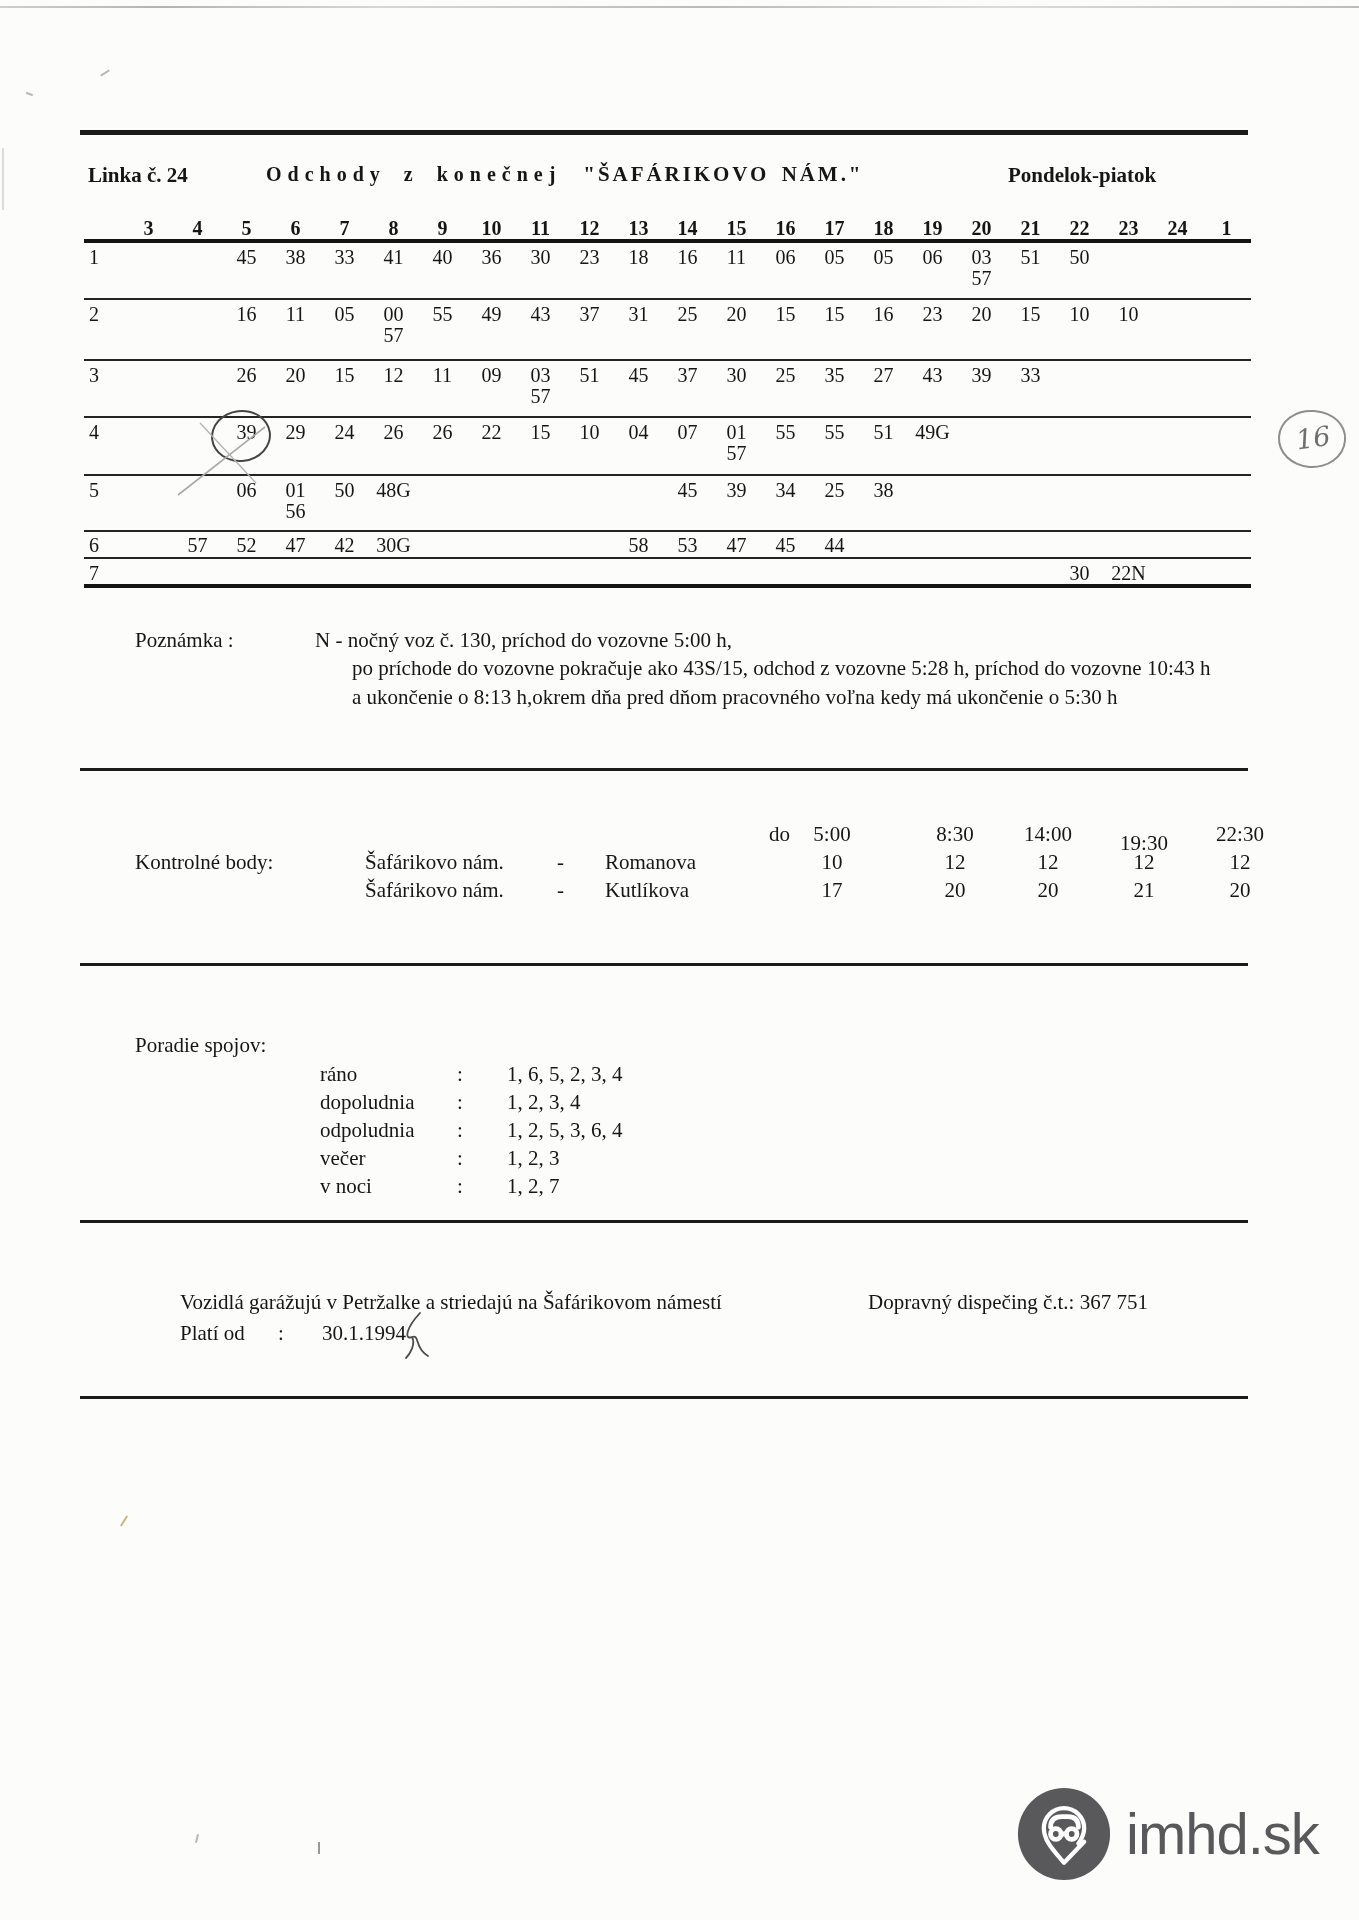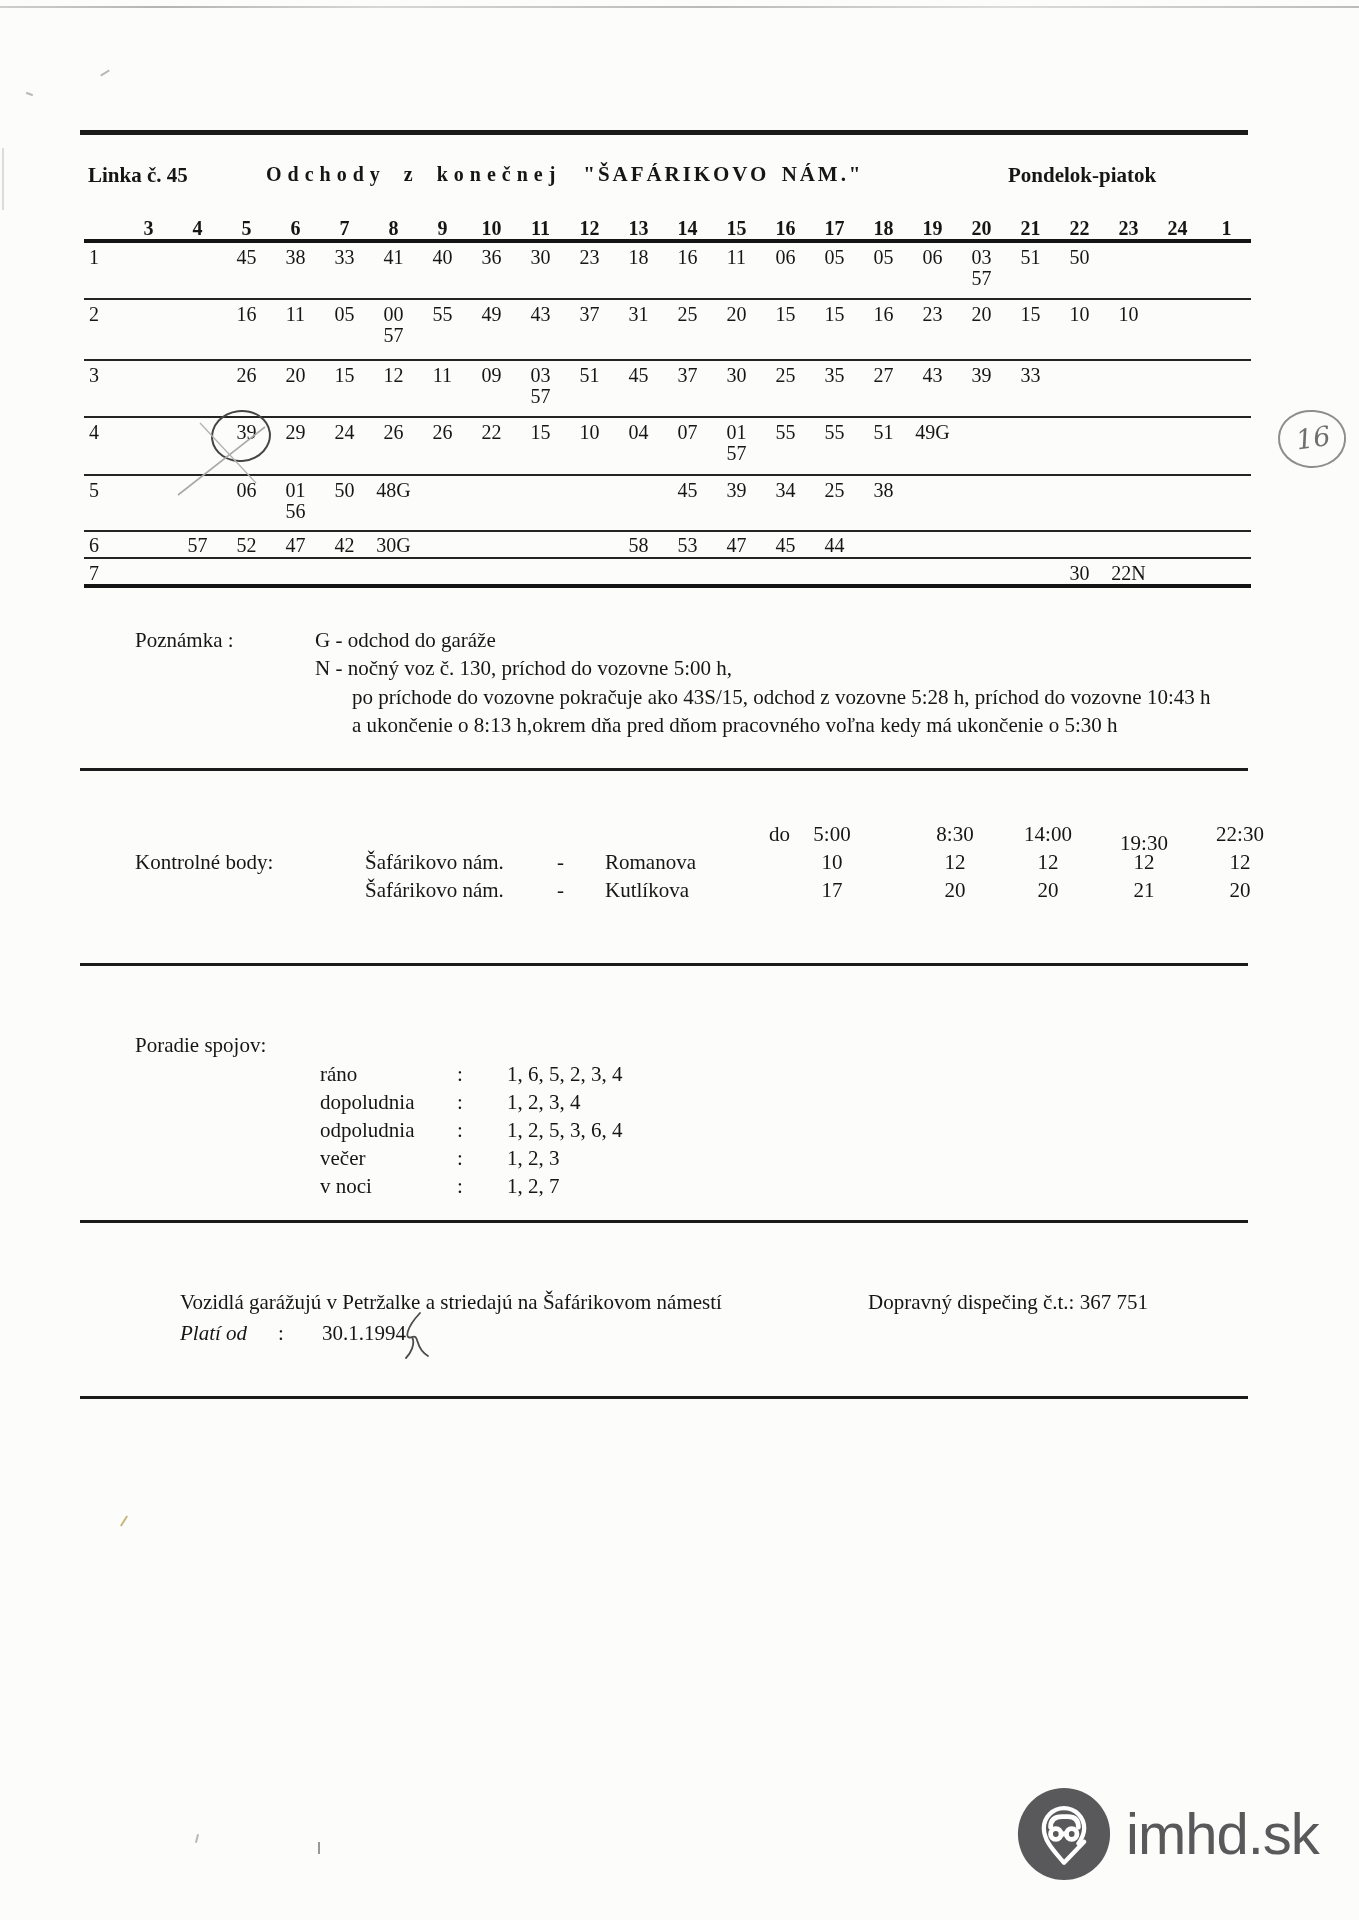--- a/index.html
+++ b/index.html
@@ -61,21 +61,21 @@
   
   .order-label { position:absolute; left:135px; top:1033px; font-size:21px; }
   .order { position:absolute; left:0; top:1062px; width:1359px; font-size:21px; }
   .o-row { position:relative; height:28px; }
   .o-l { position:absolute; left:320px; } .o-c { position:absolute; left:457px; }
   .o-v { position:absolute; left:507px; }
 
   
   .f-garage   { position:absolute; left:180px; top:1290px; font-size:21px; }
   .f-dispatch { position:absolute; left:868px; top:1290px; font-size:21px; }
-  .f-valid-l  { position:absolute; left:180px; top:1321px; font-size:21px;font-style:italic; }
+  .f-valid-l  { position:absolute; left:180px; top:1321px; font-size:21px; }
   .f-valid-c  { position:absolute; left:278px; top:1321px; font-size:21px; }
   .f-valid-d  { position:absolute; left:322px; top:1321px; font-size:21px; }
   .squiggle   { position:absolute; left:396px; top:1310px; }
 
   
   .circle39 { position:absolute; left:211px; top:410px; width:60px; height:52px;
               border:2px solid #454545; border-radius:50%; transform:rotate(-7deg); }
   .circle39-marks { position:absolute; left:160px; top:405px; }
   .circ16 { position:absolute; left:1278px; top:410px; width:68px; height:58px;
             border:2px solid #8e8e8e; border-radius:50% 48% 52% 50%; transform:rotate(4deg); }
@@ -115,21 +115,21 @@
   <svg class="wm" style="left:560px;top:1360px" width="220" height="220" viewBox="0 0 100 100">
       <use href="#pinbus"></use>
     </svg>
 
   <div class="rule" style="top:130px;height:5px"></div>
   <div class="rule" style="top:768px;height:3px"></div>
   <div class="rule" style="top:963px;height:3px"></div>
   <div class="rule" style="top:1220px;height:3px"></div>
   <div class="rule" style="top:1396px;height:3px"></div>
 
-  <div class="title-left">Linka č. 45</div>
+  <div class="title-left">Linka č. 24</div>
   <div class="title-mid">
     <span class="title-main">Odchody z konečnej</span>
     <span class="title-term">"ŠAFÁRIKOVO NÁM."</span>
   </div>
   <div class="title-day">Pondelok-piatok</div>
 
   <div class="tt">
     <div class="tt-h">
         <span class="lbl"></span>
         <span class="hc">3</span>
@@ -347,21 +347,20 @@
     <path d="M18,90 L105,22" stroke="#a8a8a4" stroke-width="1.6" fill="none"></path>
     <path d="M40,18 L96,78" stroke="#b3b3ae" stroke-width="1.3" fill="none"></path>
   </svg>
 
   <div class="circ16">
     <span>16</span>
   </div>
 
   <div class="notes-label">Poznámka :</div>
   <div class="notes">
-      <div class="nline">G - odchod do garáže</div>
       <div class="nline">N - nočný voz č. 130, príchod do vozovne 5:00 h,</div>
       <div class="nline ind">po príchode do vozovne pokračuje ako 43S/15, odchod z vozovne 5:28 h, príchod do vozovne 10:43 h</div>
       <div class="nline ind">a ukončenie o 8:13 h,okrem dňa pred dňom pracovného voľna kedy má ukončenie o 5:30 h</div>
     </div>
 
   <div class="cp">
     <span class="cp-do">do</span>
     <span class="cp-times">
         <span class="cpv" style="left: 42px;">5:00</span>
         <span class="cpv" style="left: 165px;">8:30</span>

